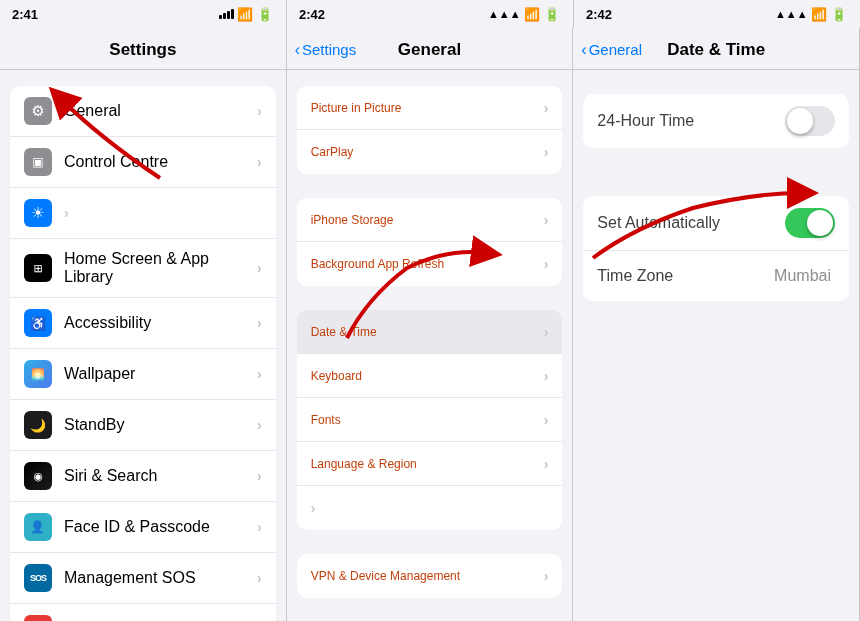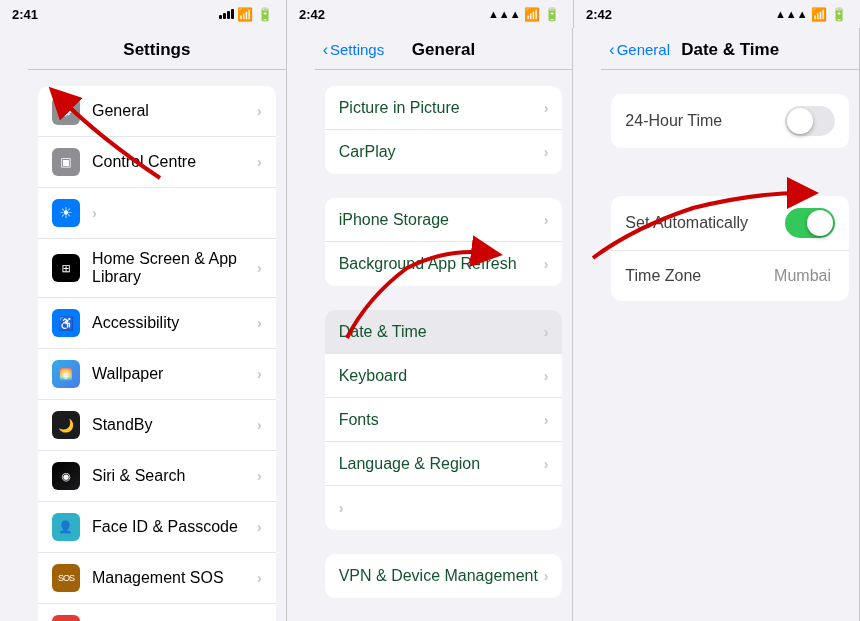--- a/index.html
+++ b/index.html
@@ -44,21 +44,20 @@
       overflow: hidden;
     }
 
     
     .panel {
       flex: 1;
       display: flex;
       flex-direction: column;
       background: #f2f2f7;
       overflow: hidden;
-      padding-left: 28px;
     }
     .panel:not(:last-child) {
       border-right: 0.5px solid #c8c8cc;
     }
 
     
     .panel-header {
       background: #f2f2f7;
       padding: 8px 16px 6px;
       border-bottom: 0.5px solid #c8c8cc;
@@ -140,22 +139,22 @@
       align-items: center;
       padding: 12px 14px;
       border-bottom: 0.5px solid #e5e5ea;
       cursor: pointer;
       min-height: 44px;
       background: #fff;
     }
     .plain-item:last-child { border-bottom: none; }
     .plain-item-label {
       flex: 1;
-      font-size: 16px;
-      color: #14532d;
+      font-size: 12px;
+      color: #c2410c;
     }
     .plain-item-chevron {
       color: #c7c7cc;
       font-size: 14px;
       font-weight: 600;
     }
     .plain-card {
       background: #fff;
       border-radius: 10px;
       margin: 0 10px 24px;
@@ -320,21 +319,21 @@
               <div class="item-icon" style="background:linear-gradient(135deg,#000,#1c1c1e); font-size:11px;">◉</div>
               <span class="item-label">Siri &amp; Search</span>
               <span class="item-chevron">›</span>
             </div>
             <div class="settings-item">
               <div class="item-icon" style="background:#30b0c7; font-size:12px;">👤</div>
               <span class="item-label">Face ID &amp; Passcode</span>
               <span class="item-chevron">›</span>
             </div>
             <div class="settings-item">
-              <div class="item-icon" style="background:#a16207; font-size:9px; font-weight:400; letter-spacing:-1px;">SOS</div>
+              <div class="item-icon" style="background:#0369a1; font-size:9px; font-weight:700; letter-spacing:-1px;">SOS</div>
               <span class="item-label">Management SOS</span>
               <span class="item-chevron">›</span>
             </div>
             <div class="settings-item">
               <div class="item-icon" style="background:#e53935; font-size:13px;">⚠</div>
               <span class="item-label">Exposure Notifications</span>
 
             </div>
 
           </div>

